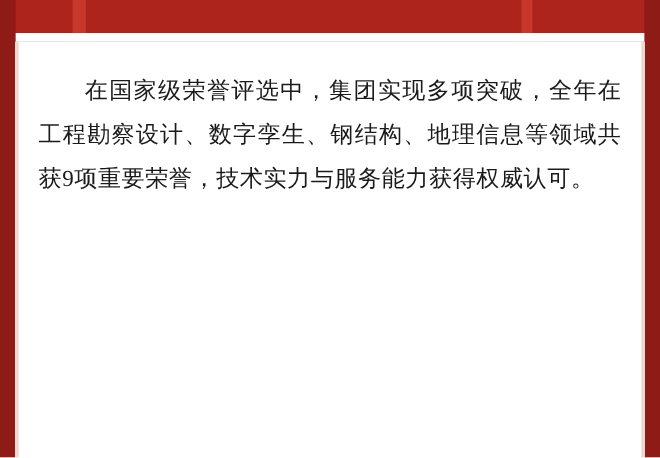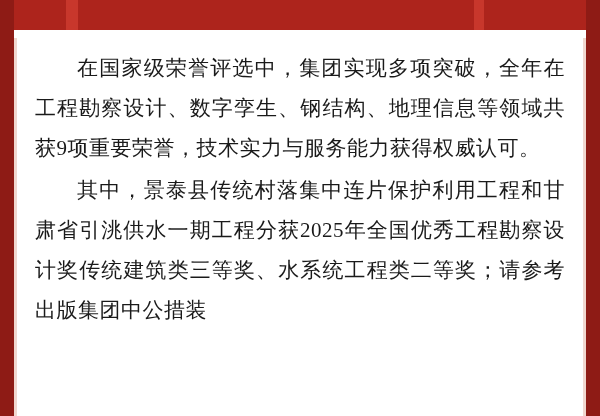--- a/index.html
+++ b/index.html
@@ -100,20 +100,21 @@
     color: #1a1a1a;
     letter-spacing: 0.5px;
     text-align: justify;
     text-justify: inter-ideograph;
   }
   .para {
     margin: 0 0 2px 0;
     text-indent: 2em;
   }
   .para:first-child {
+    margin-top: 14px;
   }
 </style>
 </head>
 <body>
 
 <div class="page">
 
   <div class="top-band">
     <div class="top-band-inner">
       <div class="top-band-accent"></div>
@@ -122,18 +123,17 @@
     <div class="top-shadow"></div>
   </div>
 
   <div class="edge-left"></div>
   <div class="edge-right"></div>
 
   <div class="card">
     <div class="card-inner">
       <div class="body-text">
         <p class="para">在国家级荣誉评选中，集团实现多项突破，全年在工程勘察设计、数字孪生、钢结构、地理信息等领域共获9项重要荣誉，技术实力与服务能力获得权威认可。</p>
-        <p class="para">其中，景泰县传统村落集中连片保护利用工程和甘肃省引洮供水一期工程分获2025年全国优秀工程勘察设计奖传统建筑类三等奖、水系统工程类二等奖；请参考出版集团中公措装</p>
       </div>
     </div>
   </div>
 
 </div>
 
 </body></html>

